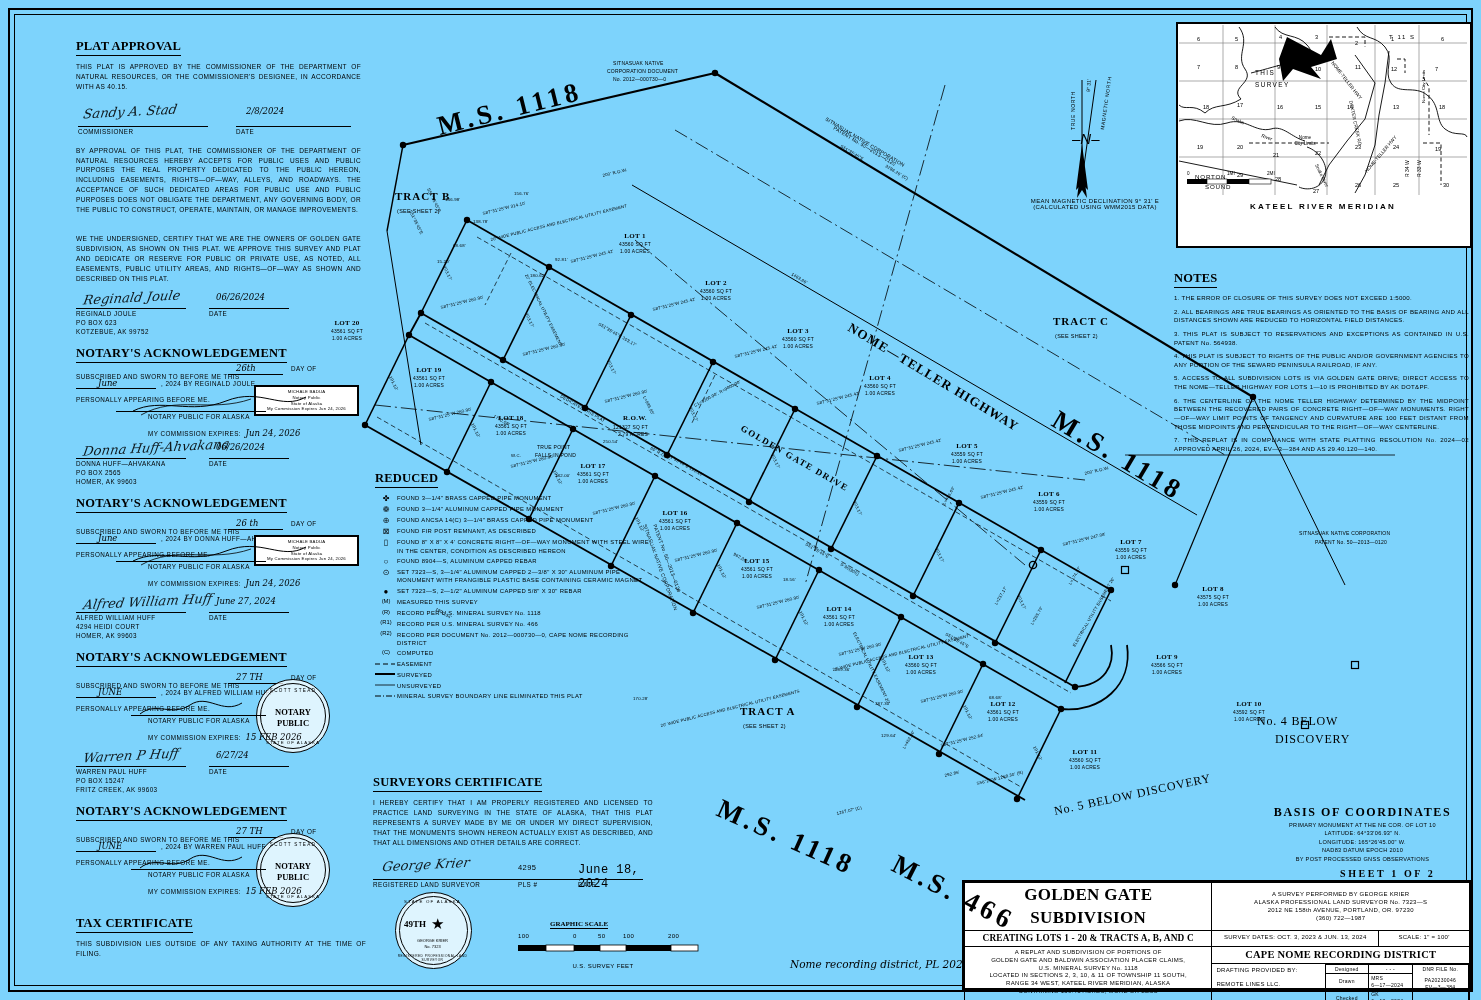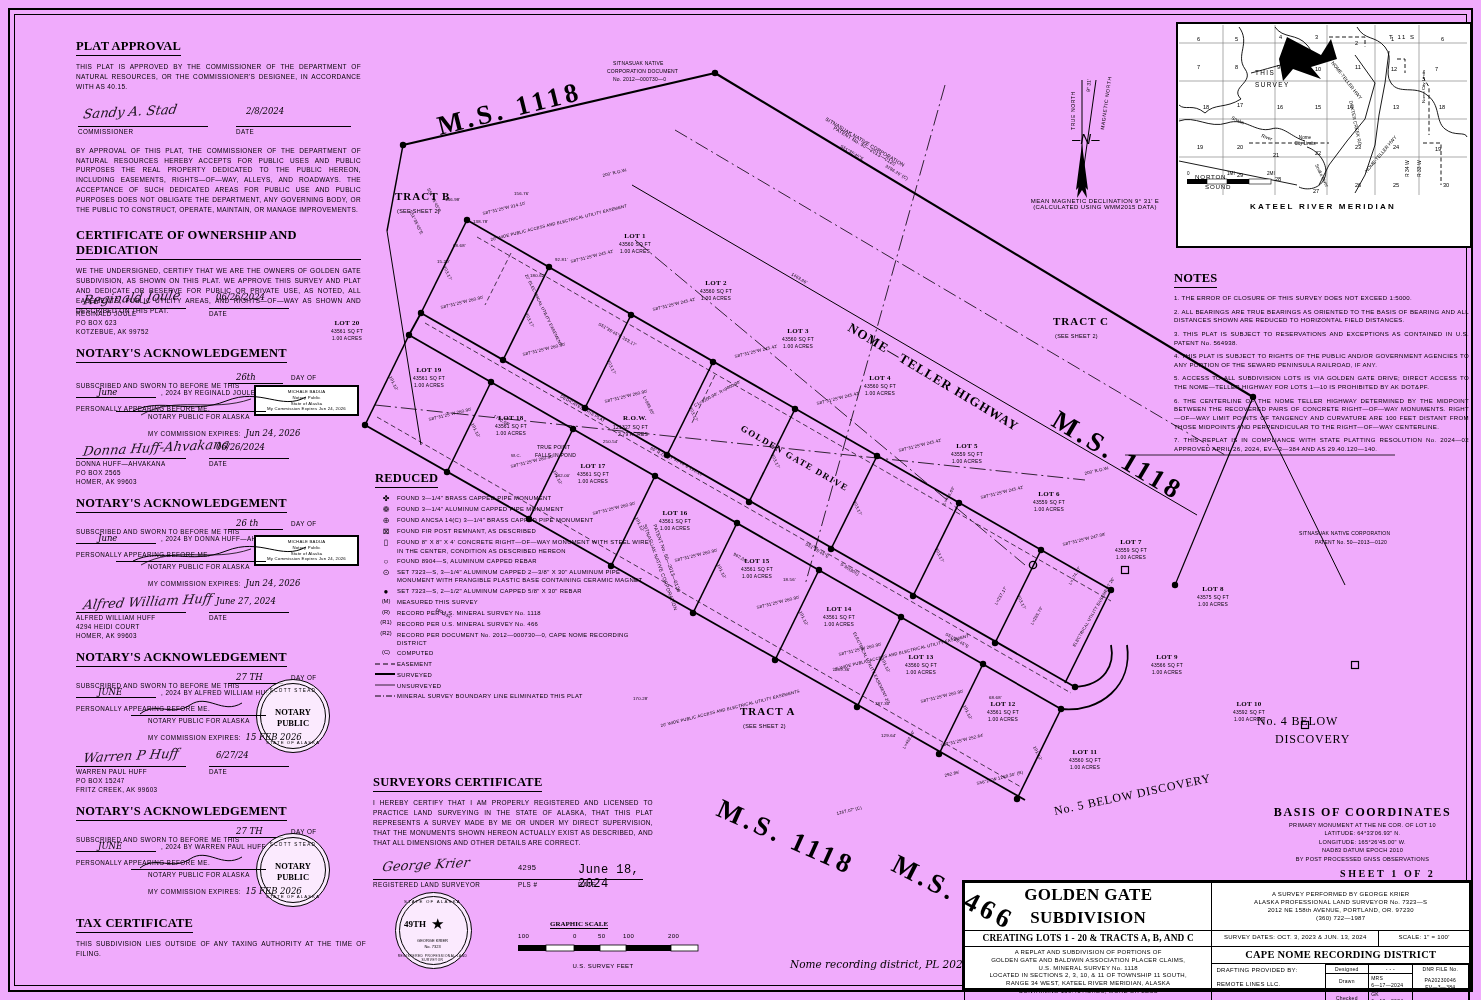--- a/index.html
+++ b/index.html
@@ -1,18 +1,18 @@
 <!DOCTYPE html>
 <html><head>
 <meta charset="utf-8">
 <style>
   html,body{margin:0;padding:0;background:#fff;}
   body{width:1481px;height:1000px;position:relative;overflow:hidden;
        font-family:"Liberation Sans",sans-serif;color:#000;}
-  .sheet{position:absolute;inset:0;background:#f0abfc;}
+  .sheet{position:absolute;inset:0;background:#7dd3fc;}
   .border-outer{position:absolute;left:8px;top:8px;right:8px;bottom:8px;border:2.5px solid #000;}
   .border-inner{position:absolute;left:14px;top:14px;right:14px;bottom:14px;border:1px solid #000;}
 
   
   .abs{position:absolute;}
   .h1{font-family:"Liberation Serif",serif;font-weight:bold;font-size:12.5px;letter-spacing:.2px;
       border-bottom:1.4px solid #000;display:inline-block;padding-bottom:1px;}
   .h1b{font-family:"Liberation Serif",serif;font-weight:bold;font-size:12.5px;letter-spacing:.2px;
       display:inline-block;}
   .body-txt{font-size:6.5px;line-height:1.52;letter-spacing:.35px;text-align:justify;}
@@ -80,38 +80,37 @@
       <div class="hand" style="position:absolute;left:170px;top:4px;">2/8/2024</div>
       <div class="sig-line" style="position:absolute;left:2px;top:24px;width:130px;"></div>
       <div class="sig-line" style="position:absolute;left:160px;top:24px;width:115px;"></div>
       <div class="lbl" style="position:absolute;left:2px;top:26px;">COMMISSIONER</div>
       <div class="lbl" style="position:absolute;left:160px;top:26px;">DATE</div>
     </div>
     <div class="body-txt" style="margin-top:8px;">BY APPROVAL OF THIS PLAT, THE COMMISSIONER OF THE DEPARTMENT OF NATURAL RESOURCES HEREBY ACCEPTS FOR PUBLIC USES AND PUBLIC PURPOSES THE REAL PROPERTY DEDICATED TO THE PUBLIC HEREON, INCLUDING EASEMENTS, RIGHTS—OF—WAY, ALLEYS, AND ROADWAYS. THE ACCEPTANCE OF SUCH DEDICATED AREAS FOR PUBLIC USE AND PUBLIC PURPOSES DOES NOT OBLIGATE THE DEPARTMENT, ANY GOVERNING BODY, OR THE PUBLIC TO CONSTRUCT, OPERATE, MAINTAIN, OR MANAGE IMPROVEMENTS.</div>
   </div>
 
   <div class="abs" style="left:76px;top:228px;width:285px;">
-    <div class="h1">CERTIFICATE OF OWNERSHIP AND DEDICATION</div>
     <div class="body-txt" style="margin-top:6px;">WE THE UNDERSIGNED, CERTIFY THAT WE ARE THE OWNERS OF GOLDEN GATE SUBDIVISION, AS SHOWN ON THIS PLAT. WE APPROVE THIS SURVEY AND PLAT AND DEDICATE OR RESERVE FOR PUBLIC OR PRIVATE USE, AS NOTED, ALL EASEMENTS, PUBLIC UTILITY AREAS, AND RIGHTS—OF—WAY AS SHOWN AND DESCRIBED ON THIS PLAT.</div>
   </div>
 
   <div class="abs" style="left:76px;top:290px;width:285px;height:50px;">
     <div class="sig" style="position:absolute;left:8px;top:0px;">Reginald Joule</div>
     <div class="hand" style="position:absolute;left:140px;top:2px;">06/26/2024</div>
     <div class="sig-line" style="position:absolute;left:0px;top:18px;width:110px;"></div>
     <div class="sig-line" style="position:absolute;left:133px;top:18px;width:80px;"></div>
     <div class="lbl" style="position:absolute;left:0px;top:20px;">REGINALD JOULE</div>
     <div class="lbl" style="position:absolute;left:133px;top:20px;">DATE</div>
     <div class="lbl" style="position:absolute;left:0px;top:29px;">PO BOX 623</div>
     <div class="lbl" style="position:absolute;left:0px;top:38px;">KOTZEBUE, AK 99752</div>
   </div>
 
   <div class="abs" style="left:76px;top:343px;width:285px;height:100px;">
     <div class="h1">NOTARY'S ACKNOWLEDGEMENT</div>
-    <div style="position:relative;margin-top:11px;height:14px;">
+    <div style="position:relative;margin-top:2px;height:14px;">
       <span class="lbl">SUBSCRIBED AND SWORN TO BEFORE ME THIS</span>
       <span class="hand" style="position:absolute;left:160px;top:-2px;">26th</span>
       <span class="sig-line" style="position:absolute;left:152px;top:9px;width:55px;"></span>
       <span class="lbl" style="position:absolute;left:215px;top:0px;">DAY OF</span>
     </div>
     <div style="position:relative;height:14px;">
       <span class="hand" style="position:absolute;left:22px;top:-1px;">June</span>
       <span class="sig-line" style="position:absolute;left:0px;top:9px;width:80px;"></span>
       <span class="lbl" style="position:absolute;left:85px;top:1px;"><span>, 2024 BY</span> <span>REGINALD JOULE</span></span>
     </div>

